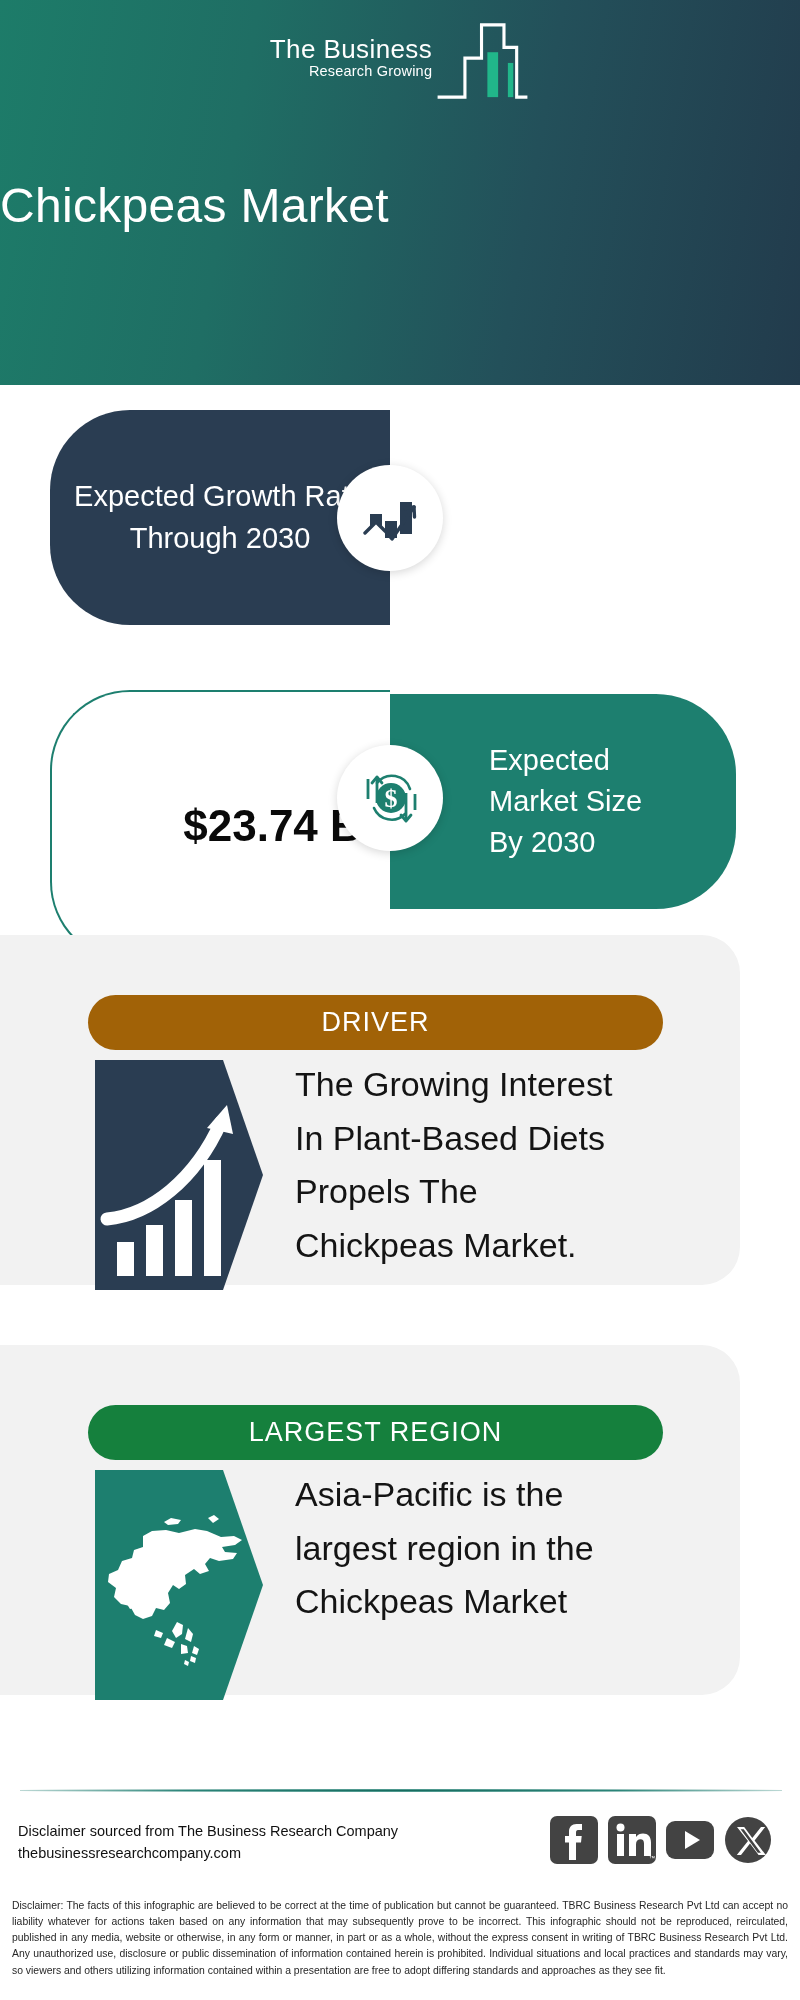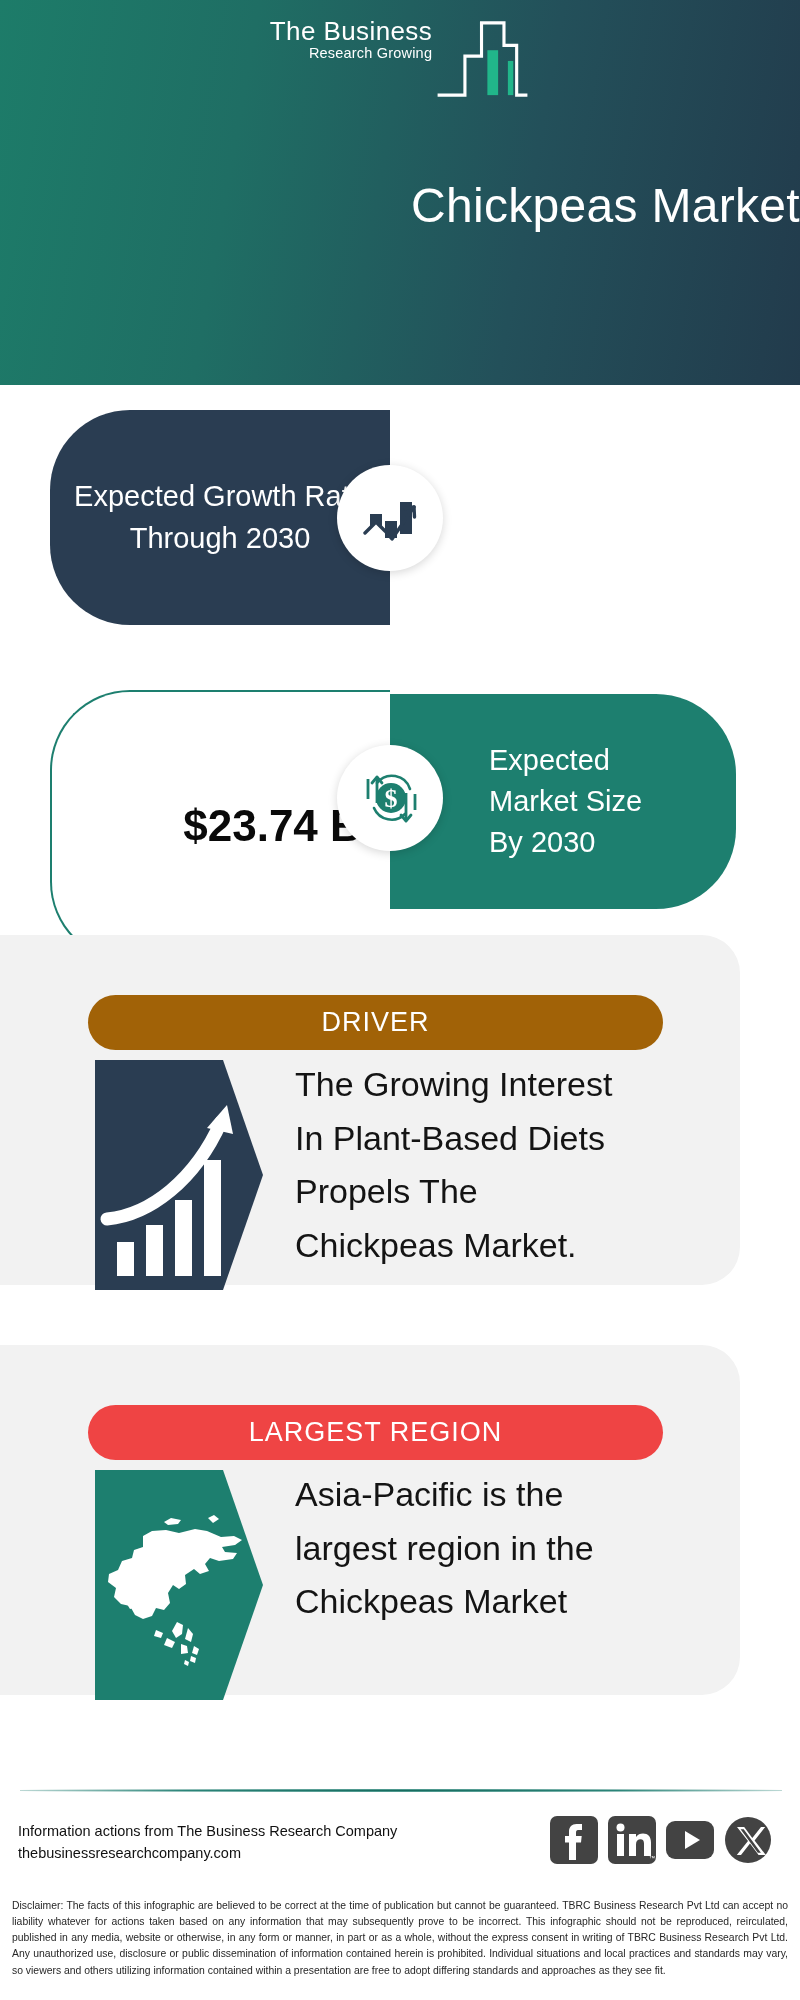--- a/index.html
+++ b/index.html
@@ -13,33 +13,33 @@
     overflow:hidden;
   }
 
   
   .header {
     position:absolute; left:0; top:0; width:800px; height:385px;
     background:linear-gradient(100deg,#1d7c69 0%,#1f6e64 30%,#23505a 65%,#223b4c 100%);
   }
   .logo-wrap {
     position:absolute; left:0; top:18px; width:800px; height:85px;
-    display:flex; align-items:flex-start; justify-content:center;
+    display:flex; align-items:center; justify-content:center;
   }
   .logo-text {
     display:flex; flex-direction:column; align-items:flex-end;
     color:#ffffff; line-height:1.02; padding-bottom:6px;
   }
   .logo-l1 { font-size:26px; letter-spacing:.4px; font-weight:400; }
   .logo-l2 { font-size:14.5px; letter-spacing:.2px; font-weight:400; margin-top:1px;}
   .logo-mark { width:95px; height:82px; margin-left:3px; }
 
   .title {
     position:absolute; left:0; top:178px; width:800px;
-    text-align:right; color:#ffffff;
+    text-align:left; color:#ffffff;
     font-size:48px; font-weight:400; letter-spacing:.3px;
   }
 
   
   .stat1 {
     position:absolute; left:50px; top:410px; width:686px; height:215px;
   }
   .s1-left {
     position:absolute; left:0; top:0; width:340px; height:215px;
     background:#2a3d52;
@@ -109,21 +109,21 @@
   .panel-driver { top:935px; height:350px; }
   .panel-region { top:1345px; height:350px; }
 
   .pill {
     position:absolute; left:88px; height:55px; width:575px;
     border-radius:30px;
     display:flex; align-items:center; justify-content:center;
     color:#ffffff; font-size:27px; letter-spacing:1px; font-weight:400;
   }
   .pill-driver { top:995px; background:#a16207; }
-  .pill-region { top:1405px; background:#ef4444; }
+  .pill-region { top:1405px; background:#15803d; }
 
   .penta {
     position:absolute; left:95px; width:170px; height:230px;
   }
   .penta-driver { top:1060px; }
   .penta-region { top:1470px; }
 
   .panel-body {
     position:absolute; left:295px; width:350px;
     font-size:34px; line-height:1.58; color:#141414; font-weight:400;
@@ -246,21 +246,21 @@
     <path d="M113 48 l6 -3 l5 4 l-6 4 z"></path>
     <path d="M96 186 l5 2 l-1 5 l-5 -2 z"></path>
     <path d="M90 190 l4 2 l-1 4 l-4 -2 z"></path>
   </g>
 </svg>
 <div class="panel-body body-region">Asia-Pacific is the largest region in the Chickpeas Market</div>
 
 <div class="divider"></div>
 
 <div class="foot-text">
-  <div>Information actions from The Business Research Company</div>
+  <div>Disclaimer sourced from The Business Research Company</div>
   <div>thebusinessresearchcompany.com</div>
 </div>
 
 <div class="socials">
   <svg class="soc" viewBox="0 0 48 48">
     <rect x="0" y="0" width="48" height="48" rx="7" fill="#434343"></rect>
     <path d="M28 14 h4 v-6 h-5.5 c-4.6 0 -7.5 2.9 -7.5 7.6 V20 h-4 v6.6 h4 V44 h7 V26.6 h5 l.7 -6.6 h-5.7 v-3.3 c0 -1.9 .6 -2.7 2 -2.7 z" fill="#ffffff"></path>
   </svg>
   <svg class="soc" viewBox="0 0 48 48">
     <rect x="0" y="0" width="48" height="48" rx="7" fill="#434343"></rect>

